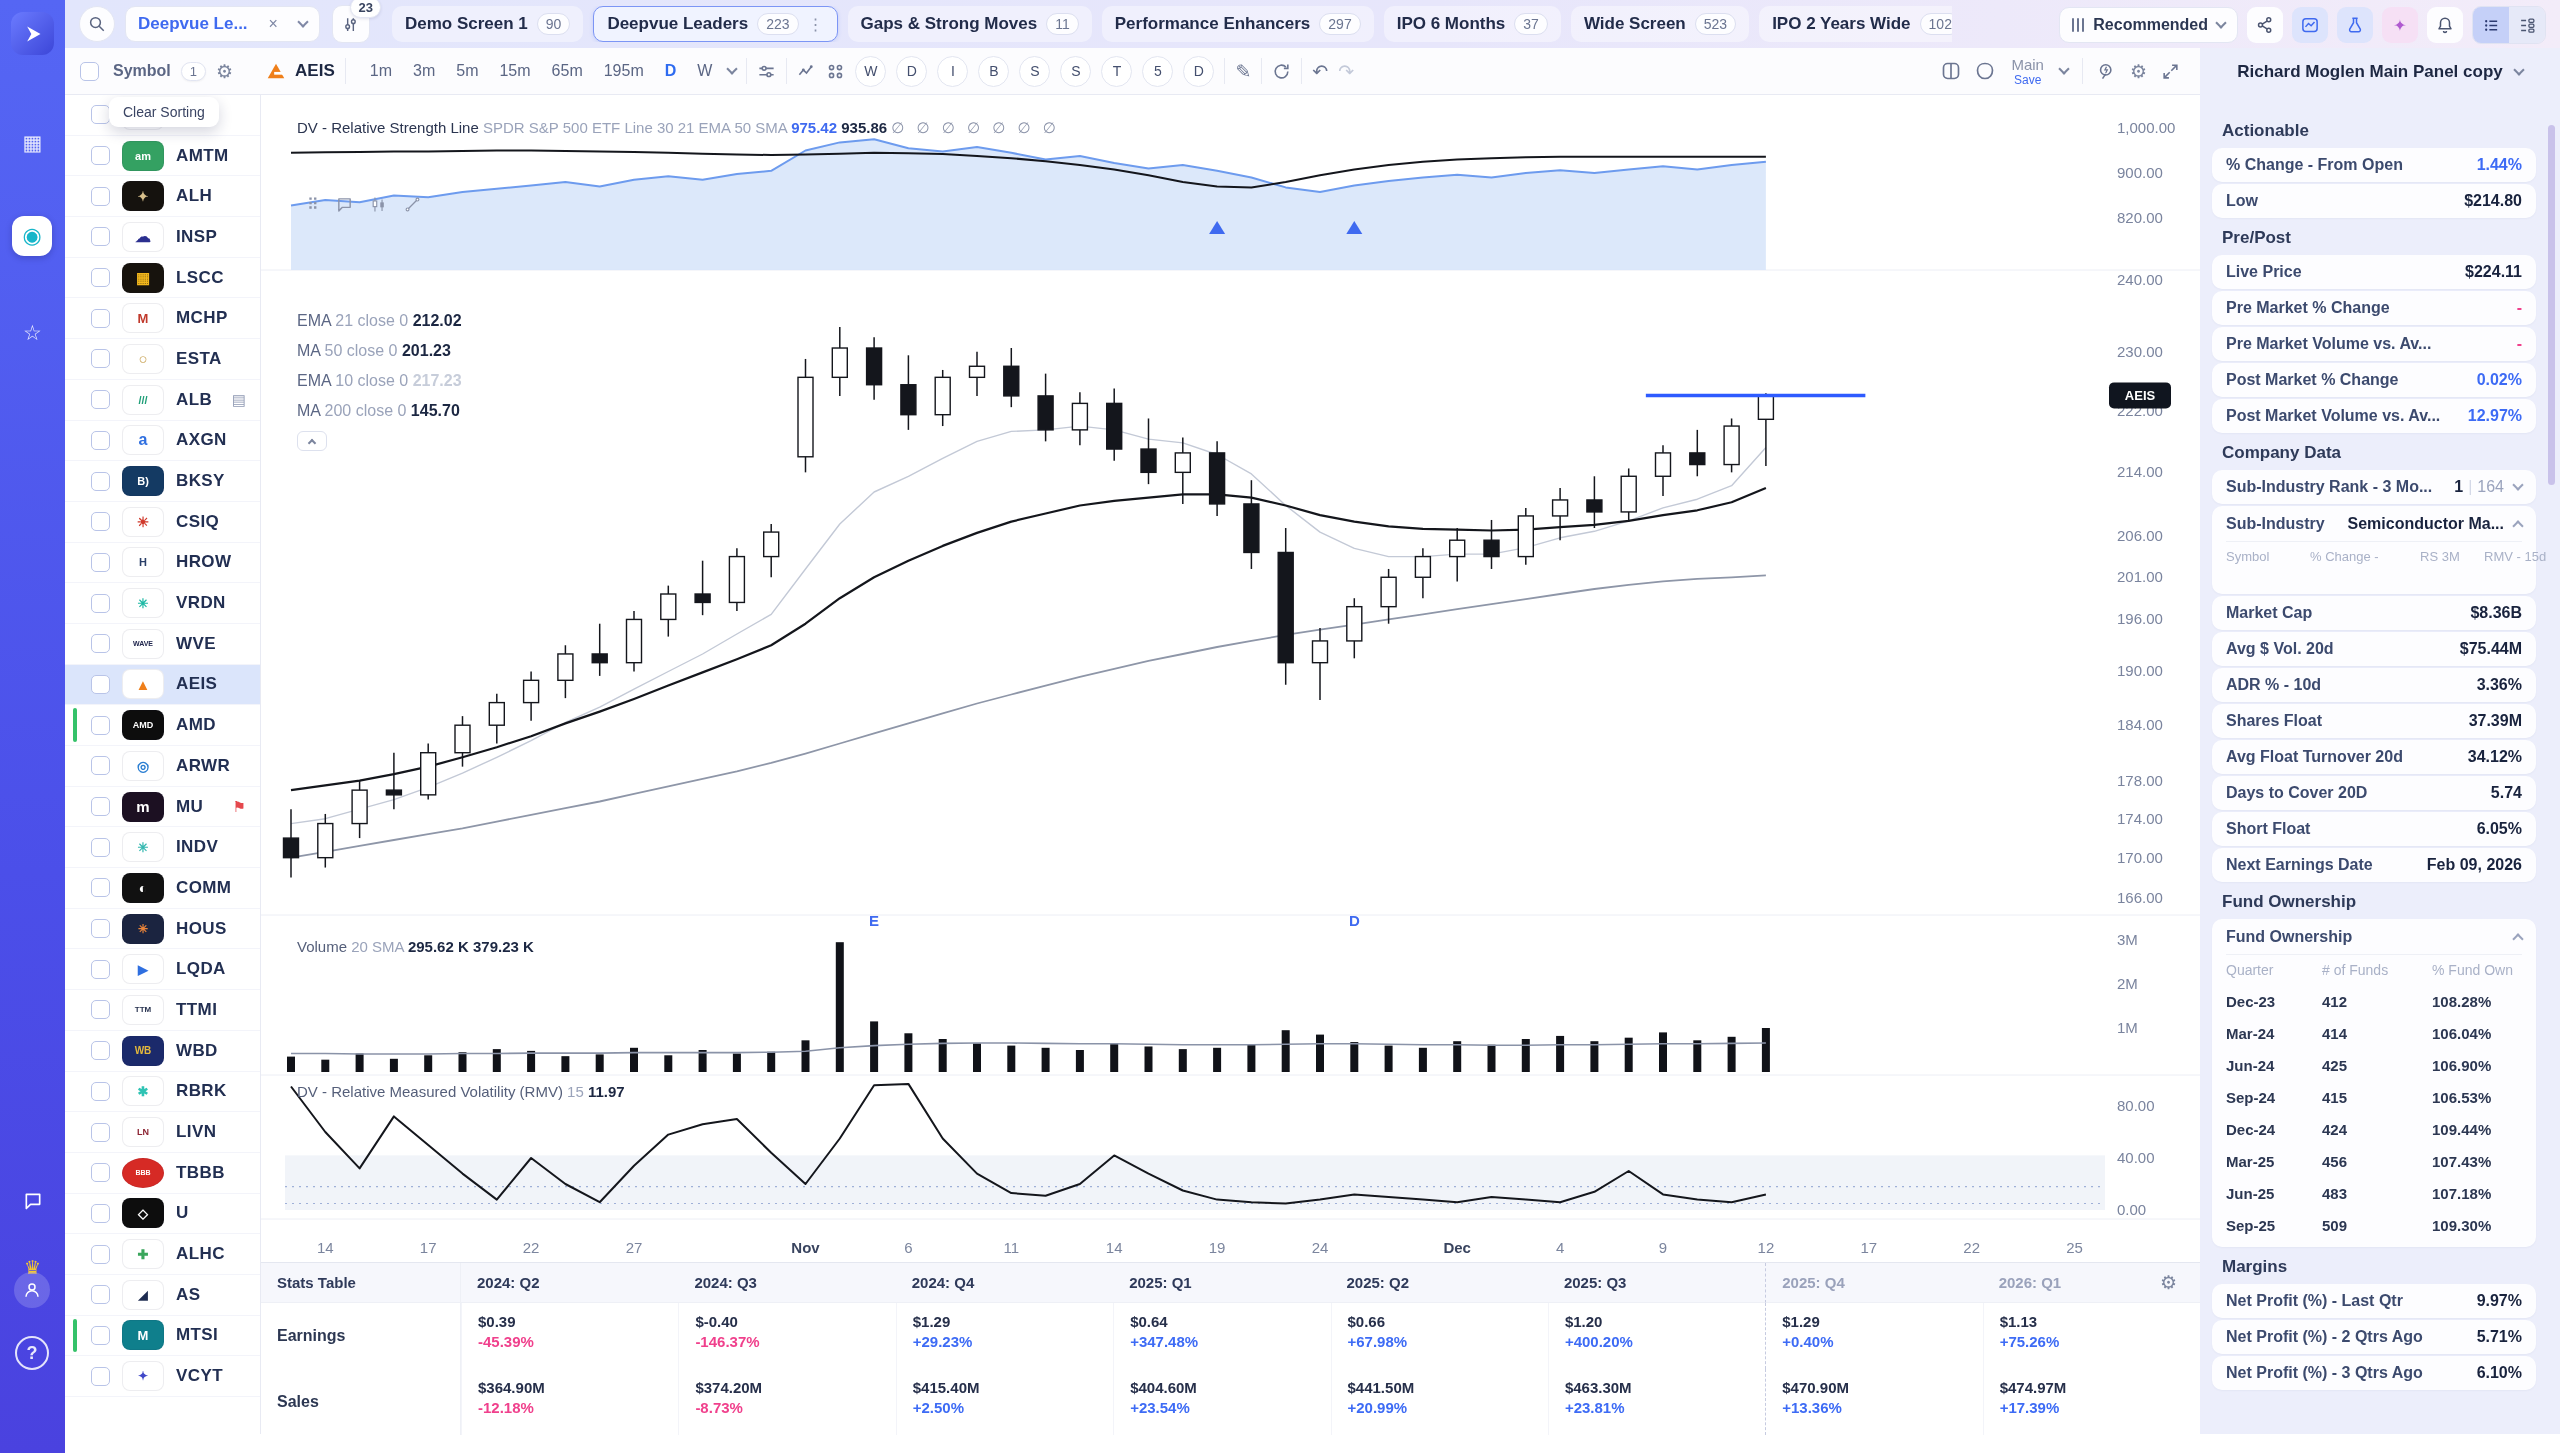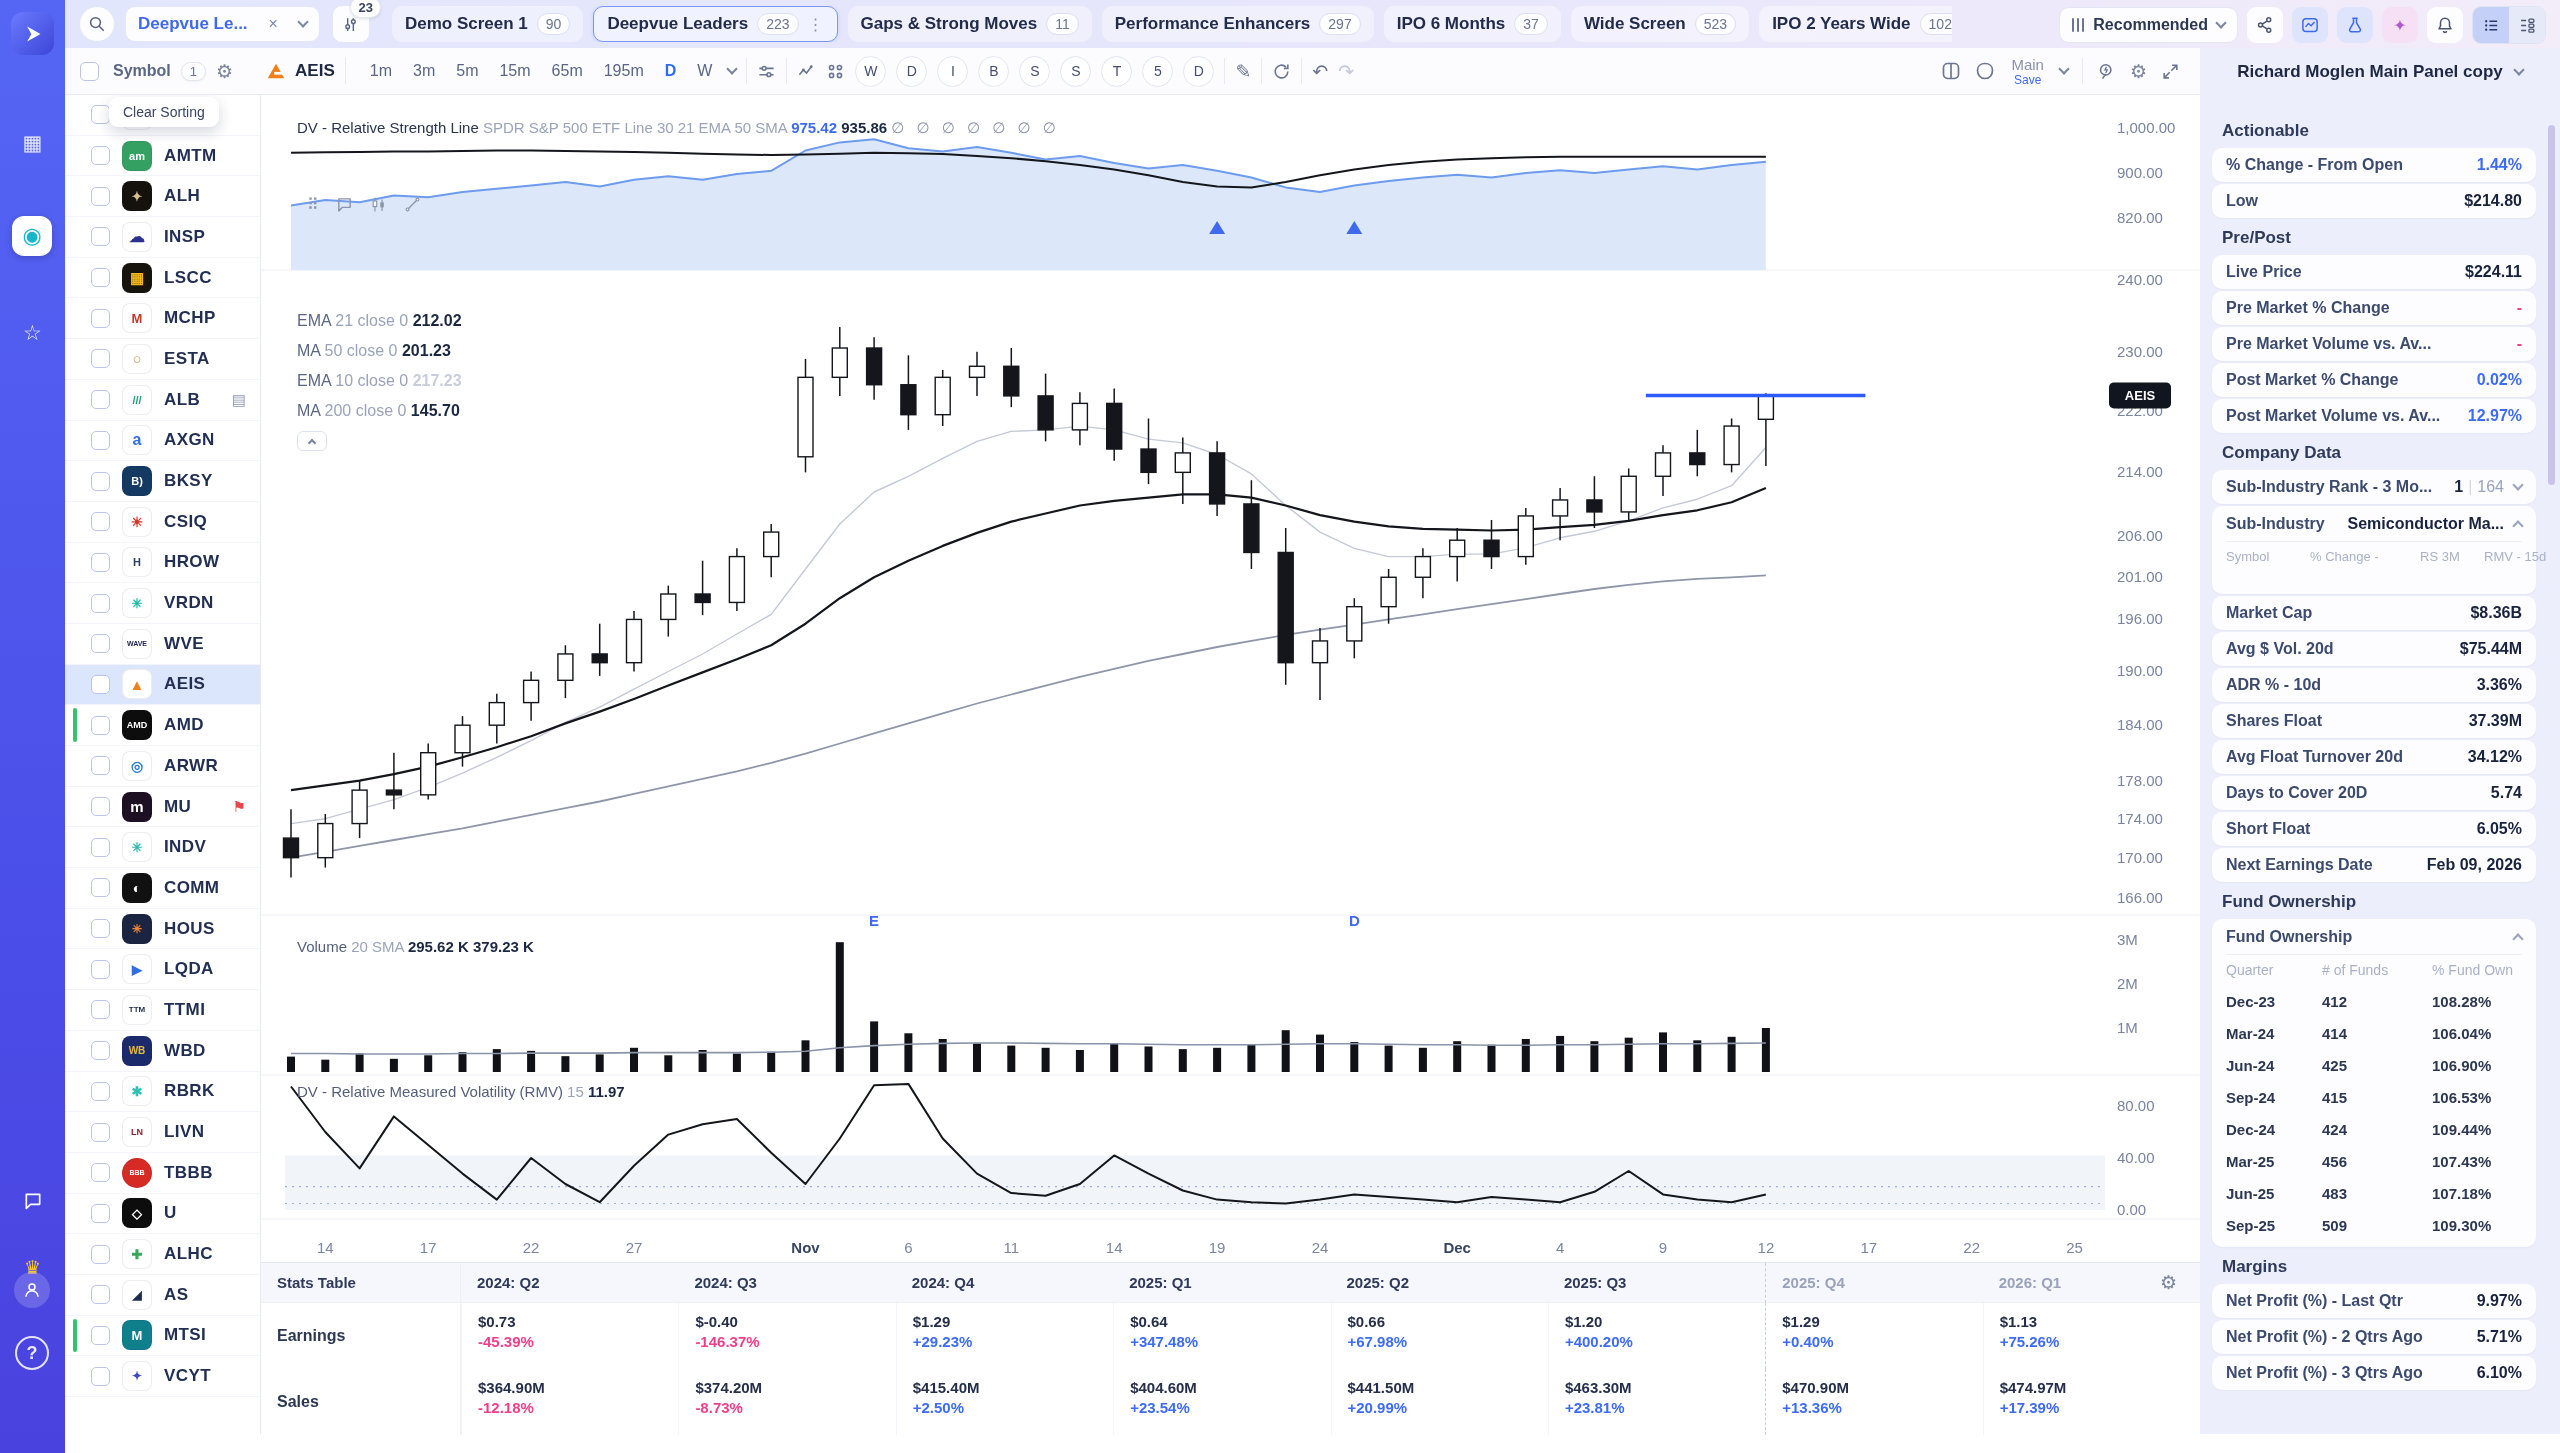--- a/index.html
+++ b/index.html
@@ -77,21 +77,21 @@
   .chev.up{transform:rotate(-135deg);margin-top:4px;}
   
   #panel-title{position:absolute;left:2200px;top:48px;width:360px;height:47px;background:#eceefb;z-index:20;
         display:flex;align-items:center;justify-content:center;gap:12px;color:#1d2742;font-size:17px;font-weight:600;}
   #panel-title .chev{color:#7b859e;}
   
   #sidebar{position:absolute;left:65px;top:95px;width:196px;height:1339px;background:#fff;border-right:1px solid #e8eaf3;z-index:10;}
   .wrow{position:relative;height:40.7px;display:flex;align-items:center;padding-left:26px;gap:12px;border-bottom:1px solid #f3f4fa;}
   .wrow.sel{background:#dbe5fb;}
   .accent{position:absolute;left:8px;top:3px;bottom:3px;width:4px;background:#35c26a;border-radius:2px;}
-  .wlogo{width:30px;height:30px;border-radius:8px;display:flex;align-items:center;justify-content:center;
+  .wlogo{width:42px;height:30px;border-radius:8px;display:flex;align-items:center;justify-content:center;
         font-weight:bold;border:1px solid rgba(20,20,60,.08);flex:0 0 auto;overflow:hidden;}
   .wtick{font-size:17px;font-weight:bold;color:#222f52;letter-spacing:.4px;}
   .trail{margin-left:auto;margin-right:14px;font-size:15px;}
   .trail.flag{color:#e5484d;}
   .trail.db{color:#8f99b3;}
   #sort-tooltip{position:absolute;left:44px;top:2px;background:#fff;border-radius:9px;padding:7px 14px;font-size:14px;
         color:#3a4463;box-shadow:0 5px 14px rgba(20,30,80,.18);z-index:12;white-space:nowrap;}
   
   #chartwrap{position:absolute;left:261px;top:95px;width:1939px;height:1167px;background:#fff;}
   #chart-svg{position:absolute;left:0;top:0;}
@@ -995,21 +995,21 @@
       <div class="st-h">2024: Q2</div>
       <div class="st-h">2024: Q3</div>
       <div class="st-h">2024: Q4</div>
       <div class="st-h">2025: Q1</div>
       <div class="st-h">2025: Q2</div>
       <div class="st-h">2025: Q3</div>
       <div class="st-h est dash-left">2025: Q4</div>
       <div class="st-h est">2026: Q1</div>
       <div class="st-label">Earnings</div>
       <div class="st-cell">
-        <div class="v">$0.73</div>
+        <div class="v">$0.39</div>
         <div class="c neg">-45.39%</div>
       </div>
       <div class="st-cell">
         <div class="v">$-0.40</div>
         <div class="c neg">-146.37%</div>
       </div>
       <div class="st-cell">
         <div class="v">$1.29</div>
         <div class="c pos">+29.23%</div>
       </div>

